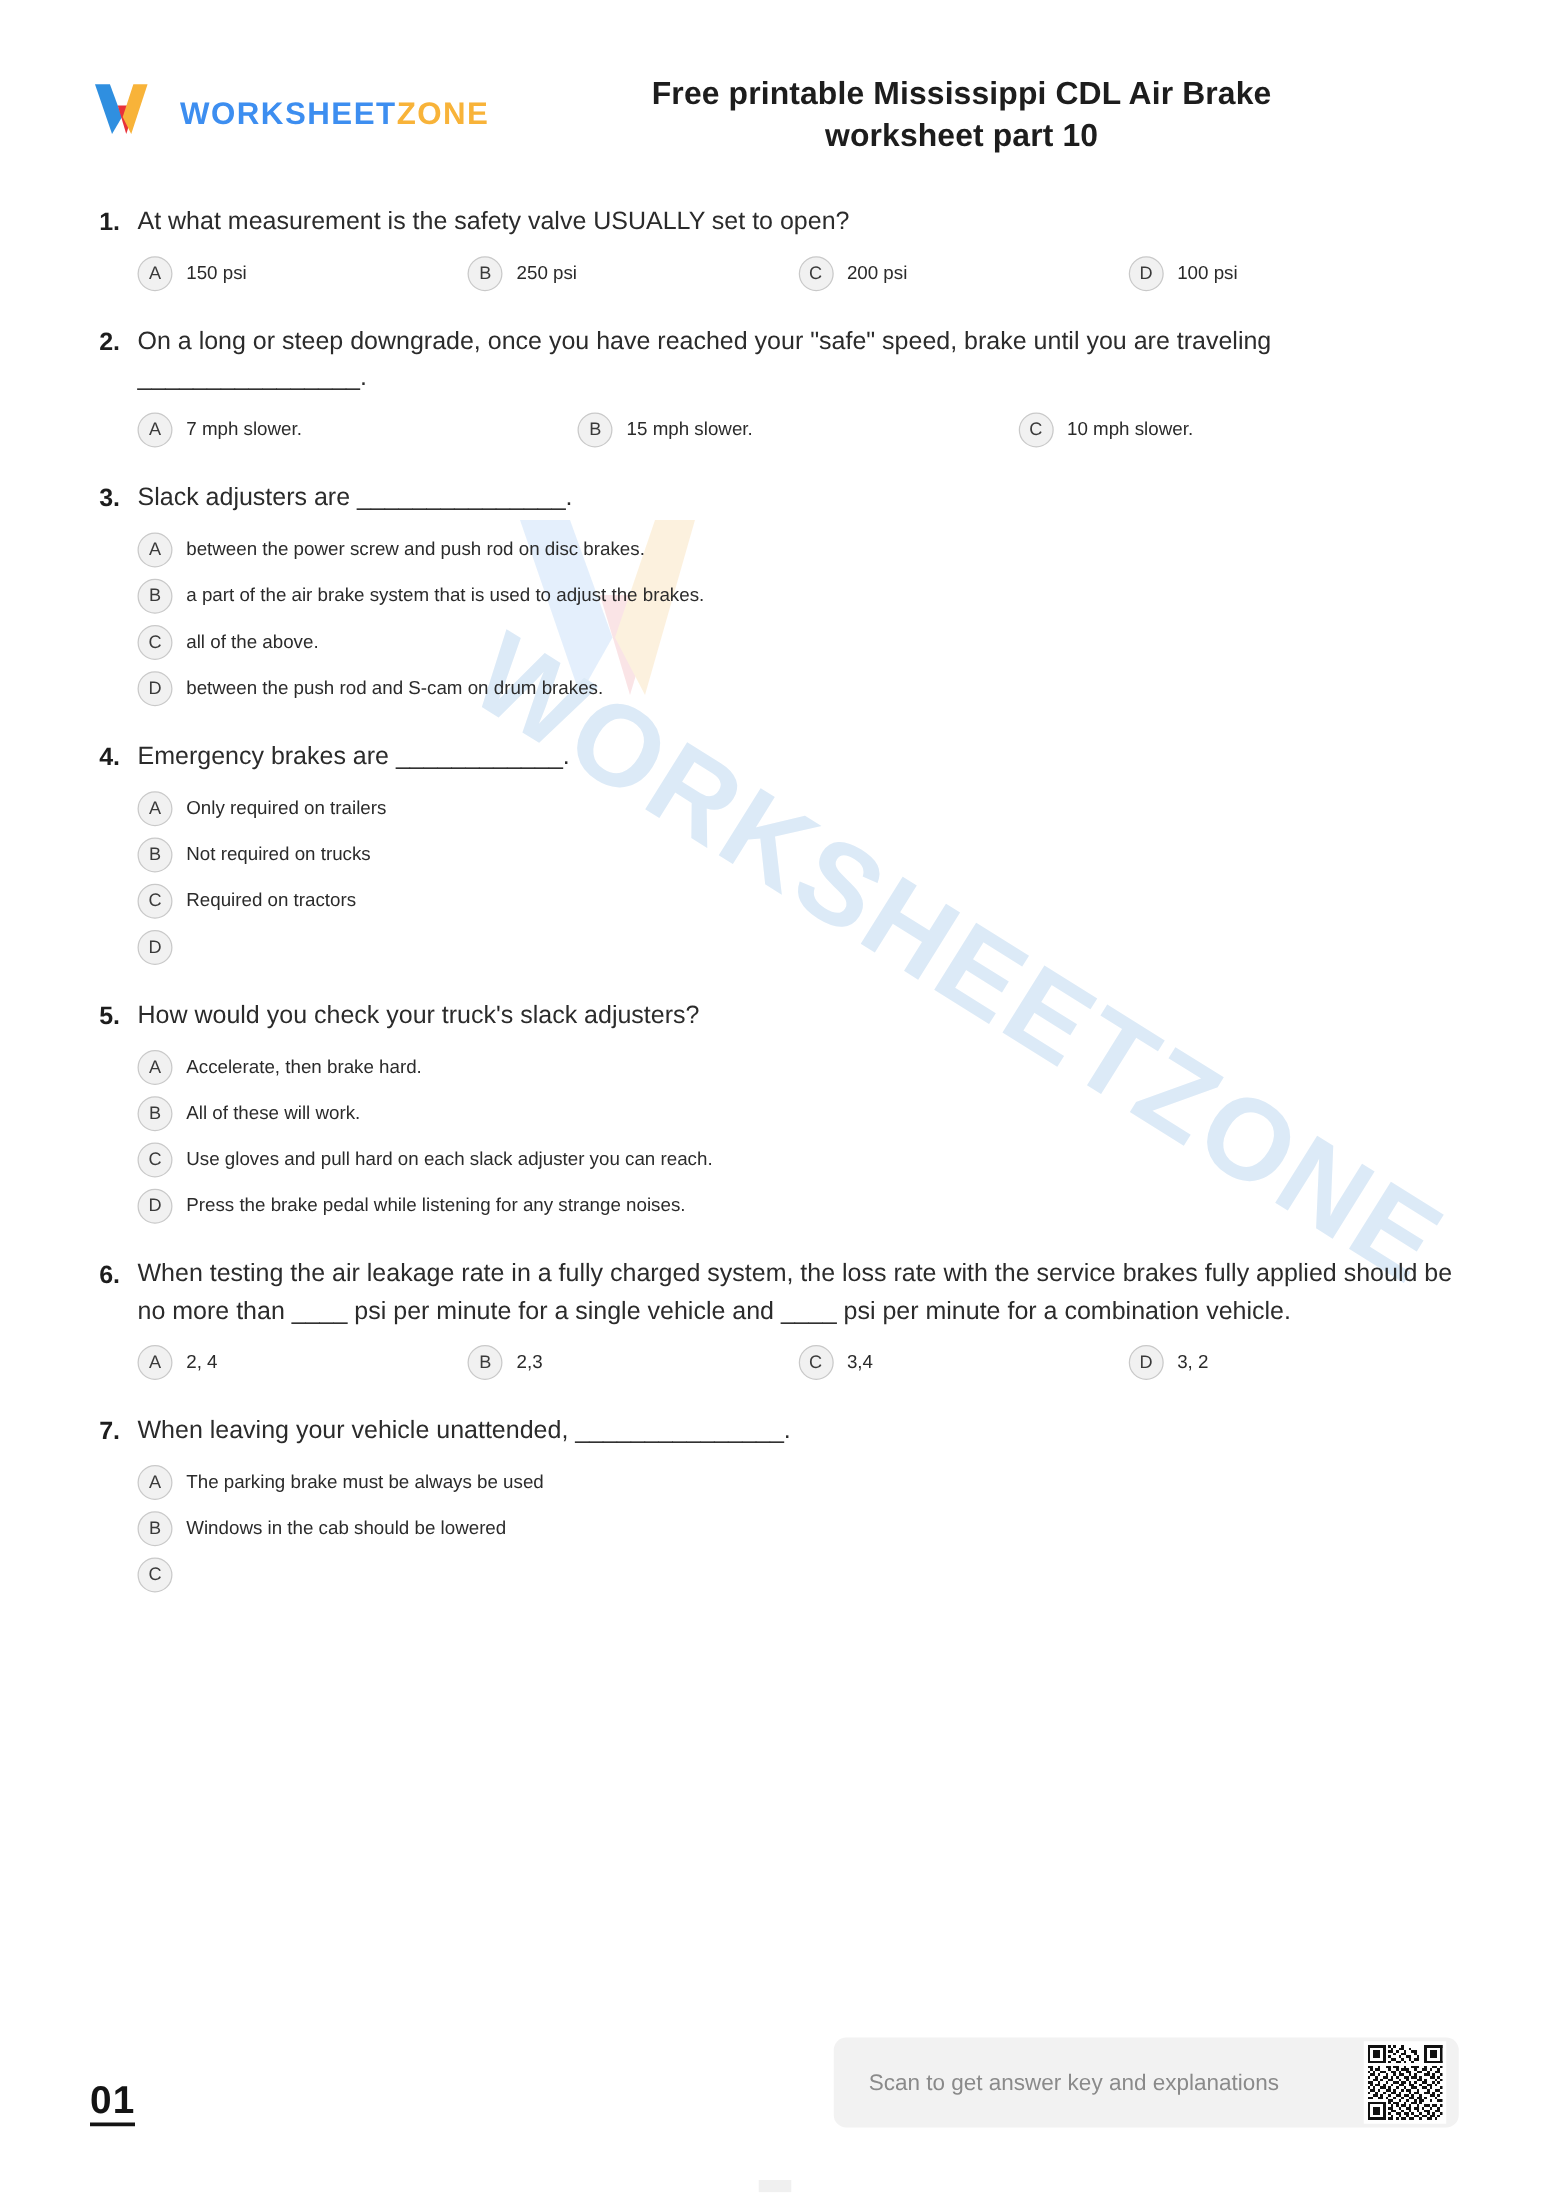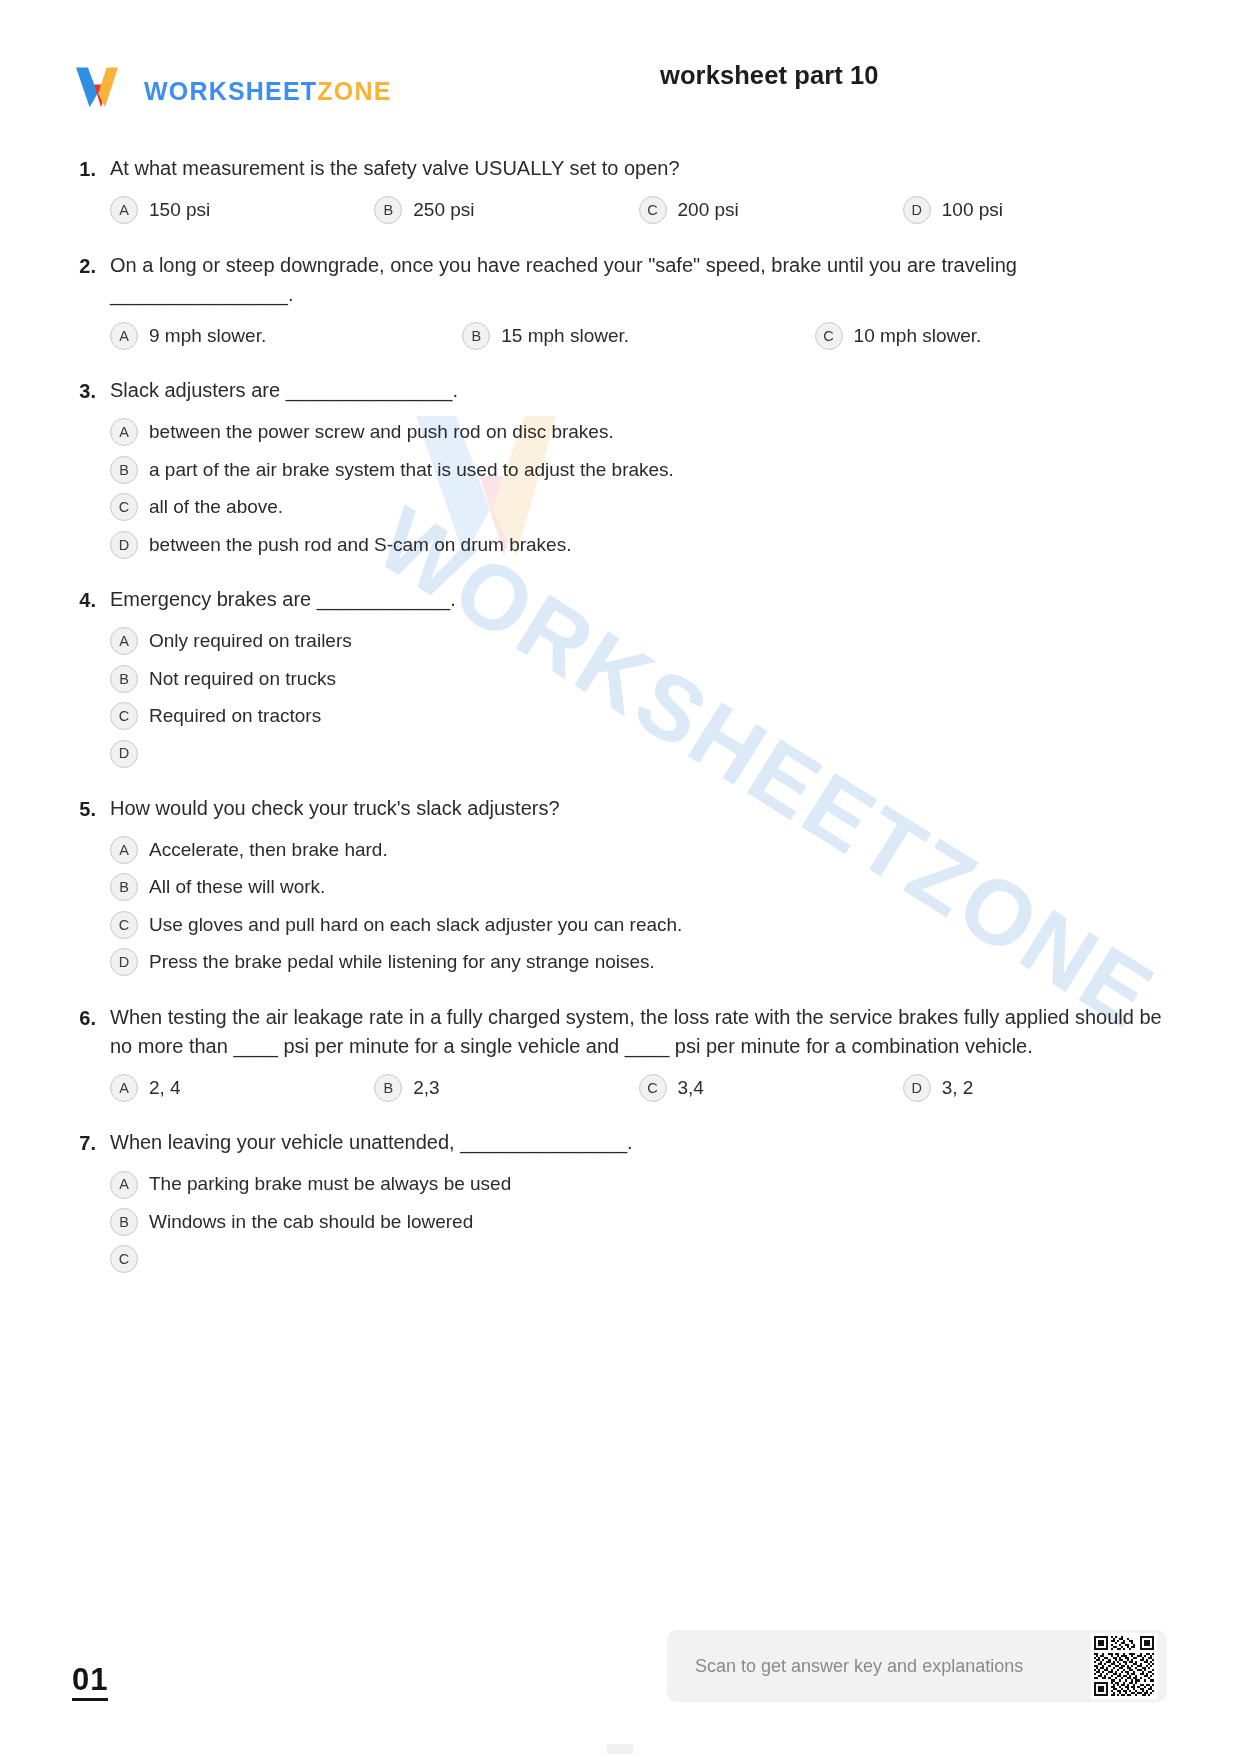--- a/index.html
+++ b/index.html
@@ -147,21 +147,21 @@
     background: #f1f1f1;
     border-radius: 50%;
     font-size: 14.5px;
     color: #3a3a3a;
     display: flex;
     align-items: center;
     justify-content: center;
     line-height: 1;
   }
   .opt-label {
-    font-size: 19px;
+    font-size: 15px;
     color: #2b2b2b;
     line-height: 1.5;
     white-space: nowrap;
   }
 
   
   .footer {
     position: absolute;
     left: 0;
     right: 0;
@@ -237,20 +237,21 @@
   <div class="header">
     <div class="logo-block">
       <svg class="logo-mark" viewBox="0 0 100 95">
         <path d="M6 6 L30 76 L44 52 L27 6 Z" fill="#2f8fe0"></path>
         <path d="M38 36 L50 76 L63 36 Z" fill="#e8313a"></path>
         <path d="M60 6 L80 6 L57 76 L45 52 Z" fill="#f8b339"></path>
       </svg>
       <div class="logo-text"><span class="w1">WORKSHEET</span><span class="w2">ZONE</span></div>
     </div>
     <div class="title-block">
+      <div class="title-line">Free printable Mississippi CDL Air Brake</div>
       <div class="title-line">worksheet part 10</div>
     </div>
   </div>
 
   <div class="content" id="questions-container">
       <div class="question">
         <div class="q-head">
           <div class="q-num">1.</div>
           <div class="q-text">At what measurement is the safety valve USUALLY set to open?</div>
         </div>
@@ -274,21 +275,21 @@
         </div>
       </div>
       <div class="question">
         <div class="q-head">
           <div class="q-num">2.</div>
           <div class="q-text">On a long or steep downgrade, once you have reached your "safe" speed, brake until you are traveling ________________.</div>
         </div>
         <div class="options inline cols3">
           <div class="option">
             <div class="opt-bubble">A</div>
-            <div class="opt-label">9 mph slower.</div>
+            <div class="opt-label">7 mph slower.</div>
           </div>
           <div class="option">
             <div class="opt-bubble">B</div>
             <div class="opt-label">15 mph slower.</div>
           </div>
           <div class="option">
             <div class="opt-bubble">C</div>
             <div class="opt-label">10 mph slower.</div>
           </div>
         </div>

